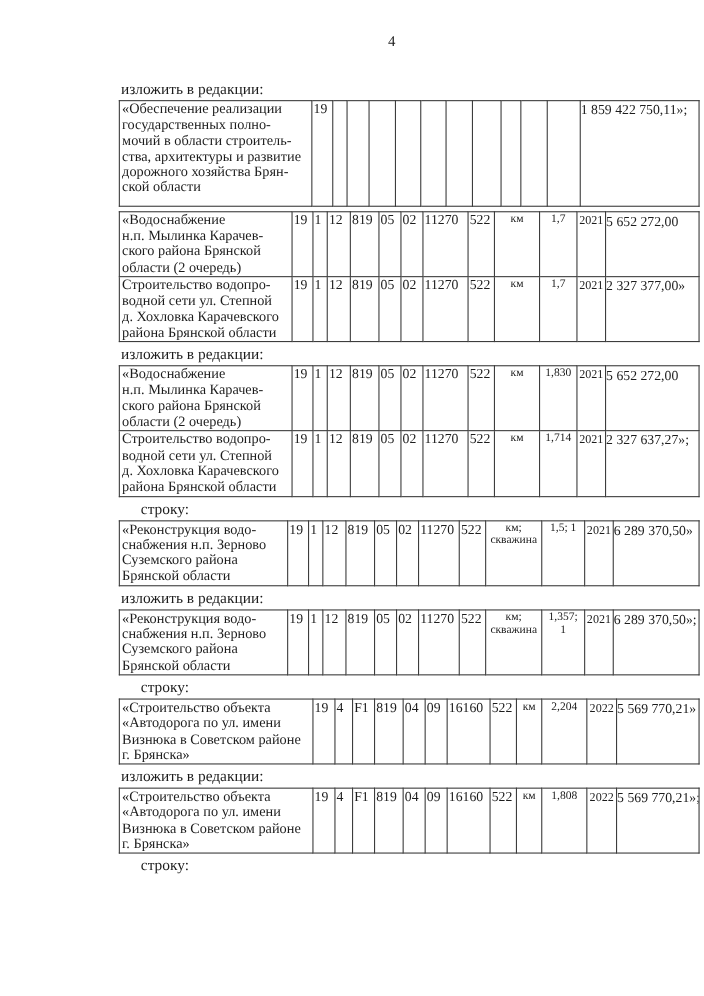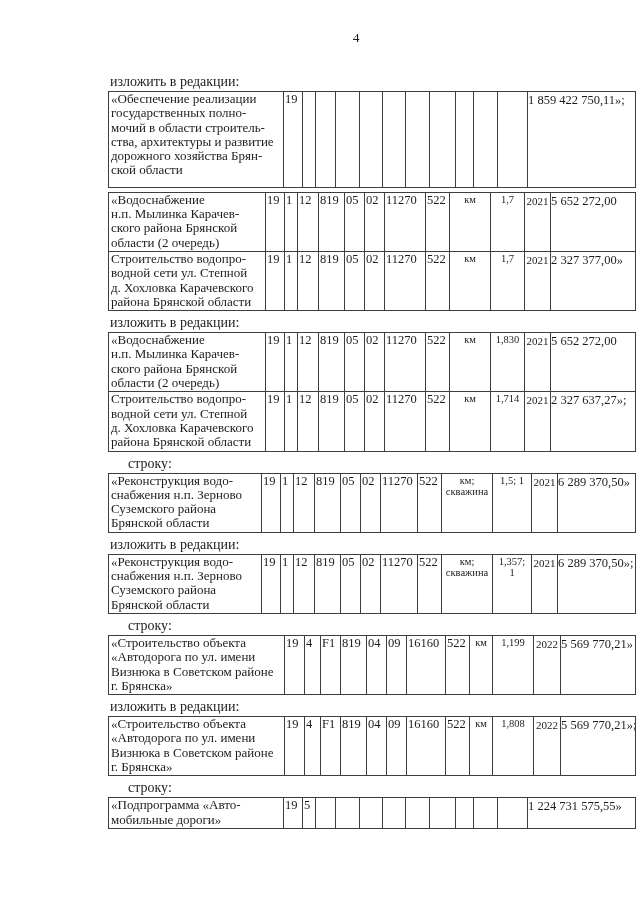--- a/index.html
+++ b/index.html
@@ -295,21 +295,21 @@
 г. Брянска»</td>
             <td>19</td>
             <td>4</td>
             <td>F1</td>
             <td>819</td>
             <td>04</td>
             <td>09</td>
             <td>16160</td>
             <td>522</td>
             <td>км</td>
-            <td>1,199</td>
+            <td>2,204</td>
             <td>2022</td>
             <td>5 569 770,21»</td>
           </tr>
         </tbody>
       </table>
   </div>
 
   <div>
     <span class="section-label">изложить в редакции:</span>
     <table class="doc-table p4">
@@ -331,35 +331,15 @@
             <td>1,808</td>
             <td>2022</td>
             <td>5 569 770,21»;</td>
           </tr>
         </tbody>
       </table>
   </div>
 
   <div>
     <span class="section-label indent">строку:</span>
-    <table class="doc-table p1">
-        <tbody>
-          <tr>
-            <td>«Подпрограмма «Авто-
-мобильные дороги»</td>
-            <td>19</td>
-            <td>5</td>
-            <td></td>
-            <td></td>
-            <td></td>
-            <td></td>
-            <td></td>
-            <td></td>
-            <td></td>
-            <td></td>
-            <td></td>
-            <td>1 224 731 575,55»</td>
-          </tr>
-        </tbody>
-      </table>
   </div>
 
 </div>
 
 </body></html>

